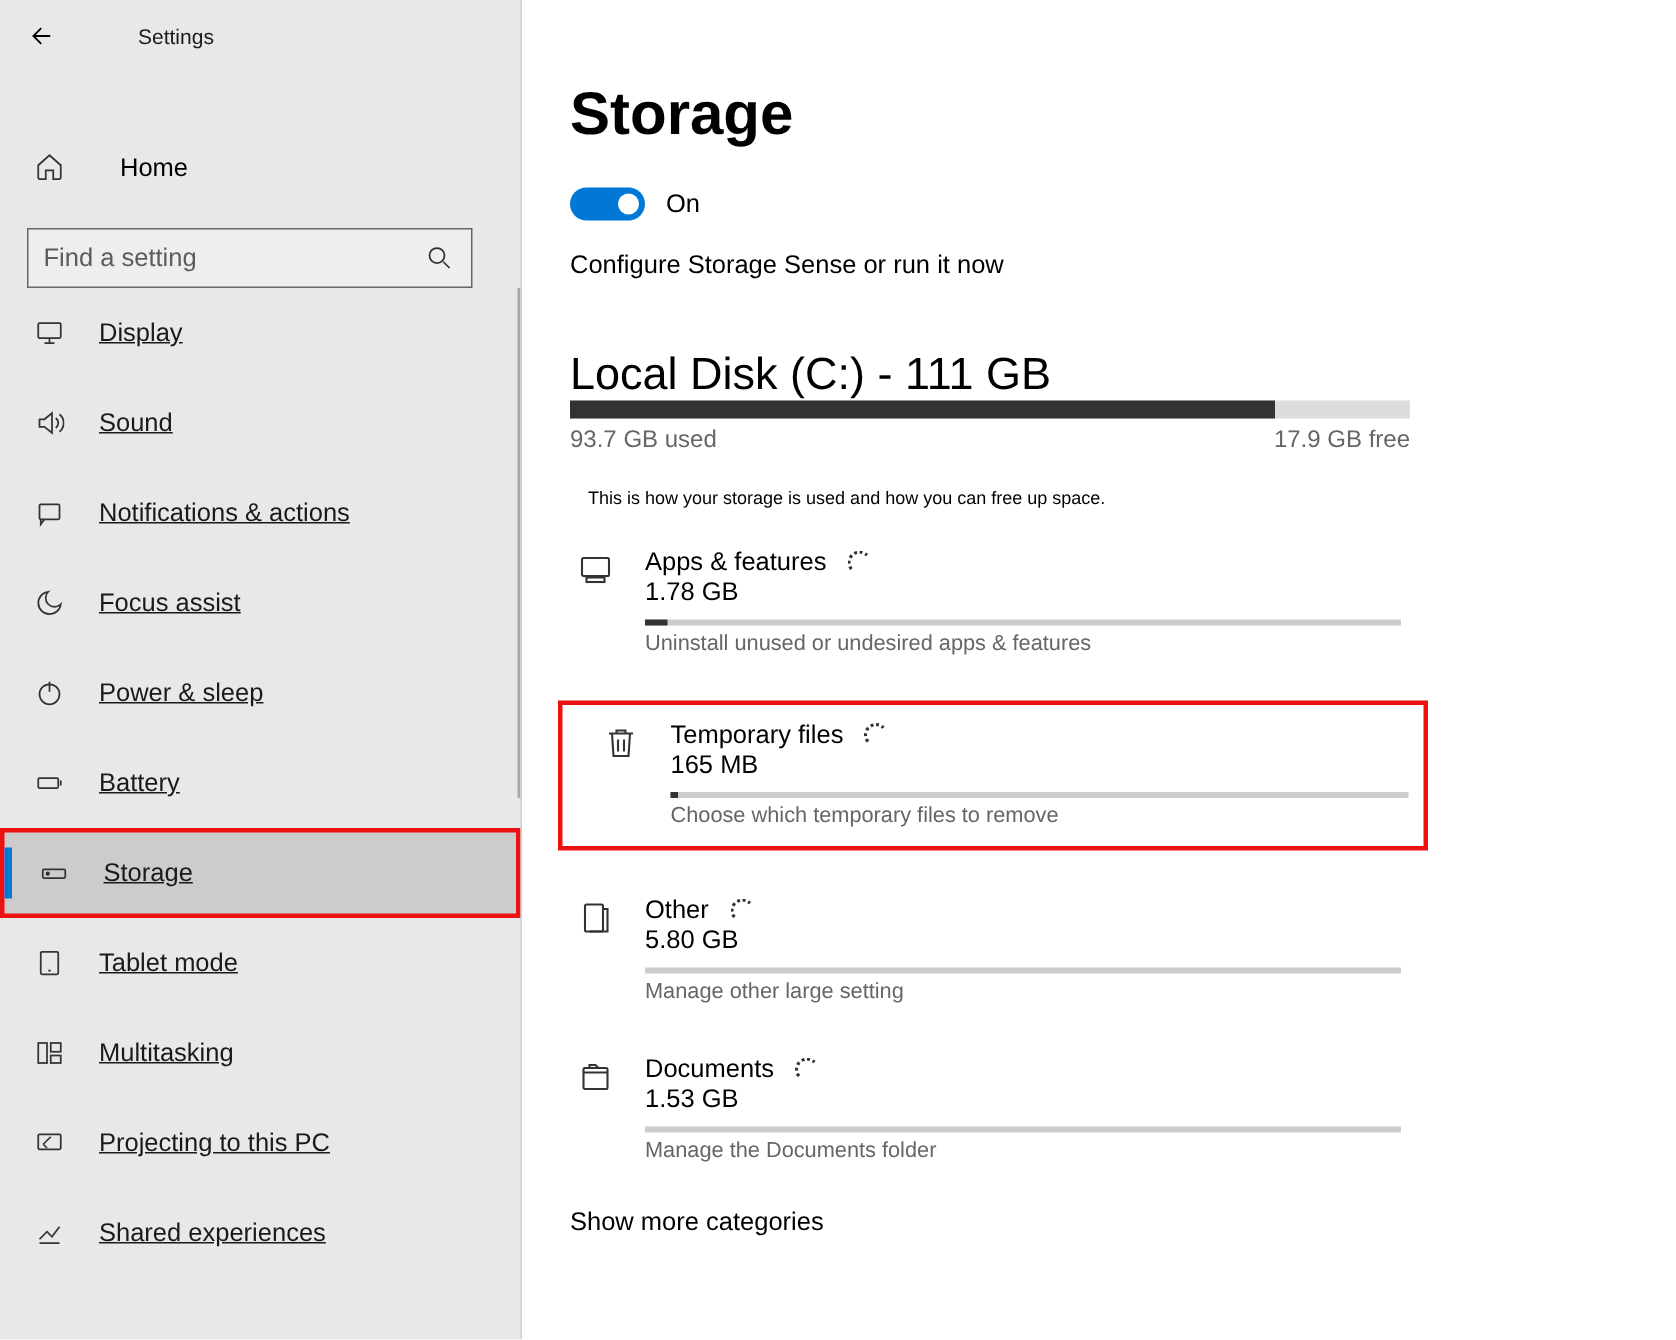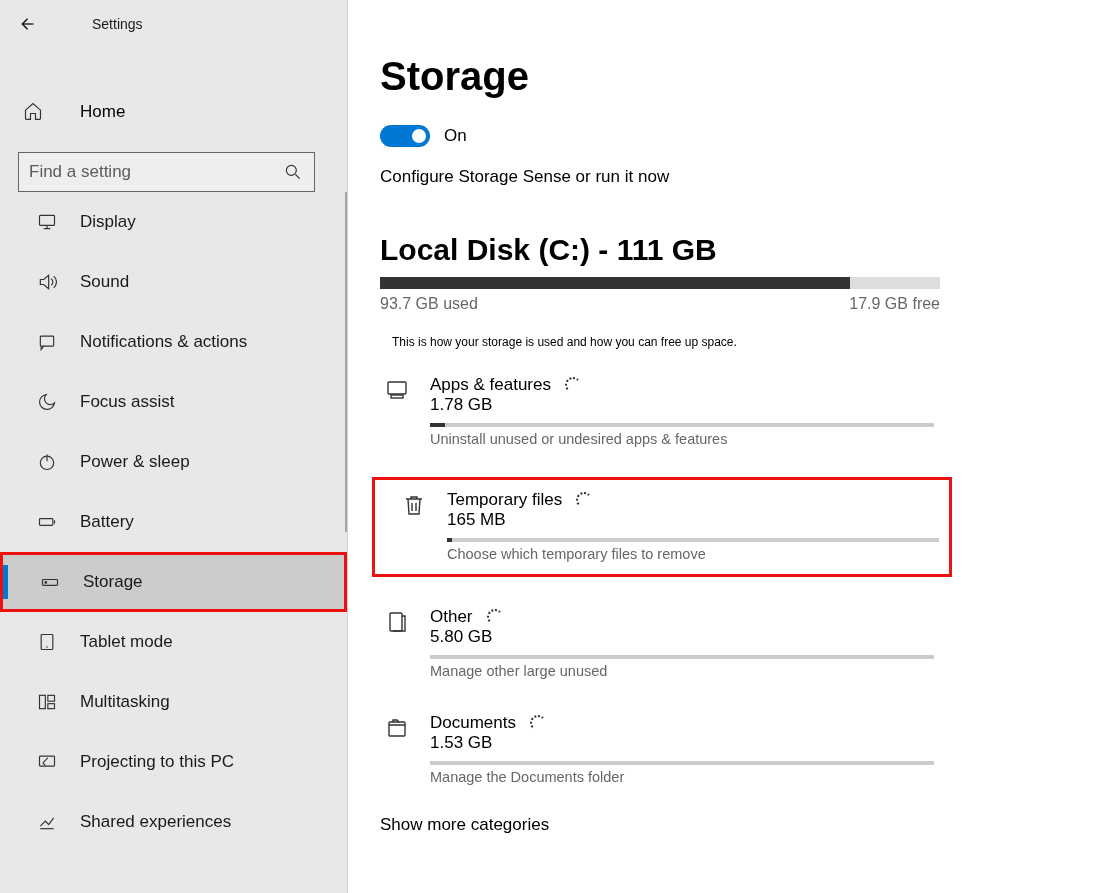--- a/index.html
+++ b/index.html
@@ -76,25 +76,26 @@
     right: 0;
     top: 0;
     width: 2px;
     height: 340px;
     background: #a8a8a8;
   }
   .nav-item {
     display: flex;
     align-items: center;
     gap: 22px;
-    padding: 0 36px;
+    padding: 0 22px;
     height: 60px;
     font-size: 17px;
     color: #1a1a1a;
     position: relative;
+    text-decoration: underline;
   }
   .nav-item.active { background: #ccc; }
   .nav-item.active::before {
     content: "";
     position: absolute;
     left: 0; top: 10px; bottom: 10px;
     width: 5px;
     background: #0078d4;
   }
   .nav-highlight {
@@ -114,21 +115,21 @@
   .toggle {
     width: 50px; height: 22px; border-radius: 11px;
     background: #0078d4; position: relative;
   }
   .toggle::after {
     content: ""; position: absolute; right: 4px; top: 4px;
     width: 14px; height: 14px; border-radius: 50%; background: #fff;
   }
   .toggle-label { font-size: 17px; }
   .link { font-size: 17px; color: #000; margin-bottom: 46px; display:block;}
-  h2 { font-size: 30px; font-weight: 700; margin-bottom: 10px; }
+  h2 { font-size: 30px; font-weight: 400; }
   .disk-bar {
     width: 560px; height: 12px; background: #ddd; margin-bottom: 6px; position: relative;
   }
   .disk-bar-fill { height: 100%; background: #333; }
   .disk-labels {
     width: 560px; display: flex; justify-content: space-between;
     font-size: 16px; color: #666; margin-bottom: 22px;
   }
   .usage-desc { font-size: 12px; margin-bottom: 22px; margin-left: 12px; }
   .cat {
@@ -368,21 +369,21 @@
       </span>
     <div class="cat-body">
       <div class="cat-head">
         <span class="cat-name">
             <span>Other</span>
             <span class="spinner"></span>
           </span>
         <span>5.80 GB</span>
       </div>
       <div class="cat-bar"></div>
-      <div class="cat-sub">Manage other large unused</div>
+      <div class="cat-sub">Manage other large setting</div>
     </div>
   </div>
 
   <div class="cat">
     <span class="cat-icon">
         <svg viewBox="0 0 24 24">
           <rect x="4" y="6" width="16" height="14" rx="1"></rect>
           <path d="M4 9h16M8 6V4h4l2 2"></path>
         </svg>
       </span>

